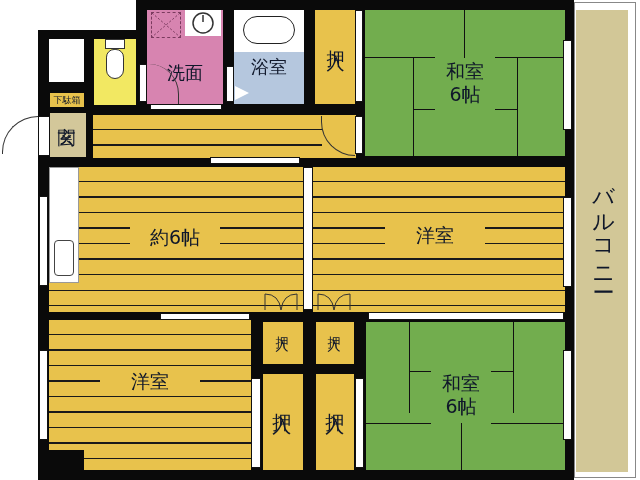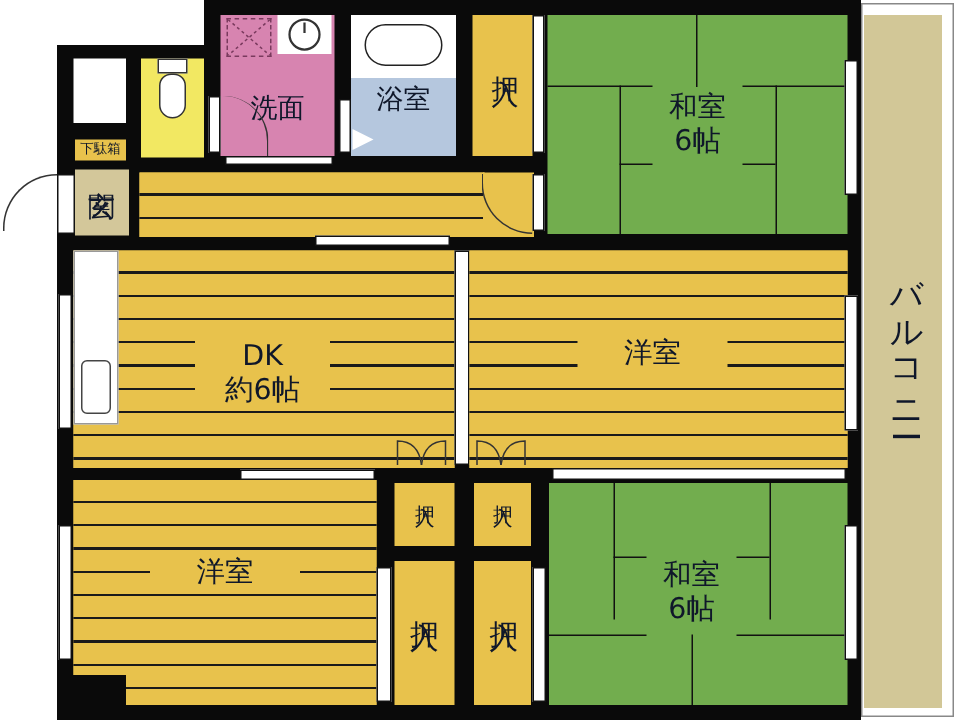--- a/index.html
+++ b/index.html
@@ -87,21 +87,20 @@
 <div class="abs wood-plain" style="left:322px; top:115px; width:34px; height:43px;"></div>
 <div class="abs" style="left:321px; top:116px; width:34px; height:40px; border-left:1px solid #333; border-bottom:1px solid #333; border-bottom-left-radius:34px;"></div>
 <div class="abs" style="left:355px; top:116px; width:8px; height:38px; background:#fff; border:1px solid #111;"></div>
 
 <div class="abs wood" style="left:49px; top:167px; width:254px; height:145px;"></div>
 <div class="abs" style="left:49px; top:167px; width:30px; height:116px; background:#fff; border:1px solid #999;"></div>
 <div class="abs" style="left:54px; top:240px; width:20px; height:36px; border:1.5px solid #444; border-radius:4px; background:#fff;"></div>
 <div class="abs window" style="left:39px; top:196px; width:9px; height:90px;"></div>
 <div class="abs window" style="left:210px; top:157px; width:90px; height:7px;"></div>
 <div class="label" style="left:130px; top:226px; width:90px; font-size:19px; background:#e8c24c;">
-  <div>DK</div>
   <div>約6帖</div>
 </div>
 
 <div class="abs window" style="left:303px; top:167px; width:10px; height:143px;"></div>
 
 <div class="abs wood" style="left:313px; top:167px; width:252px; height:145px;"></div>
 <div class="label" style="left:385px; top:224px; width:100px; font-size:19px; background:#e8c24c;">
   <div>洋室</div>
 </div>
 <div class="abs window" style="left:563px; top:197px; width:9px; height:90px;"></div>

